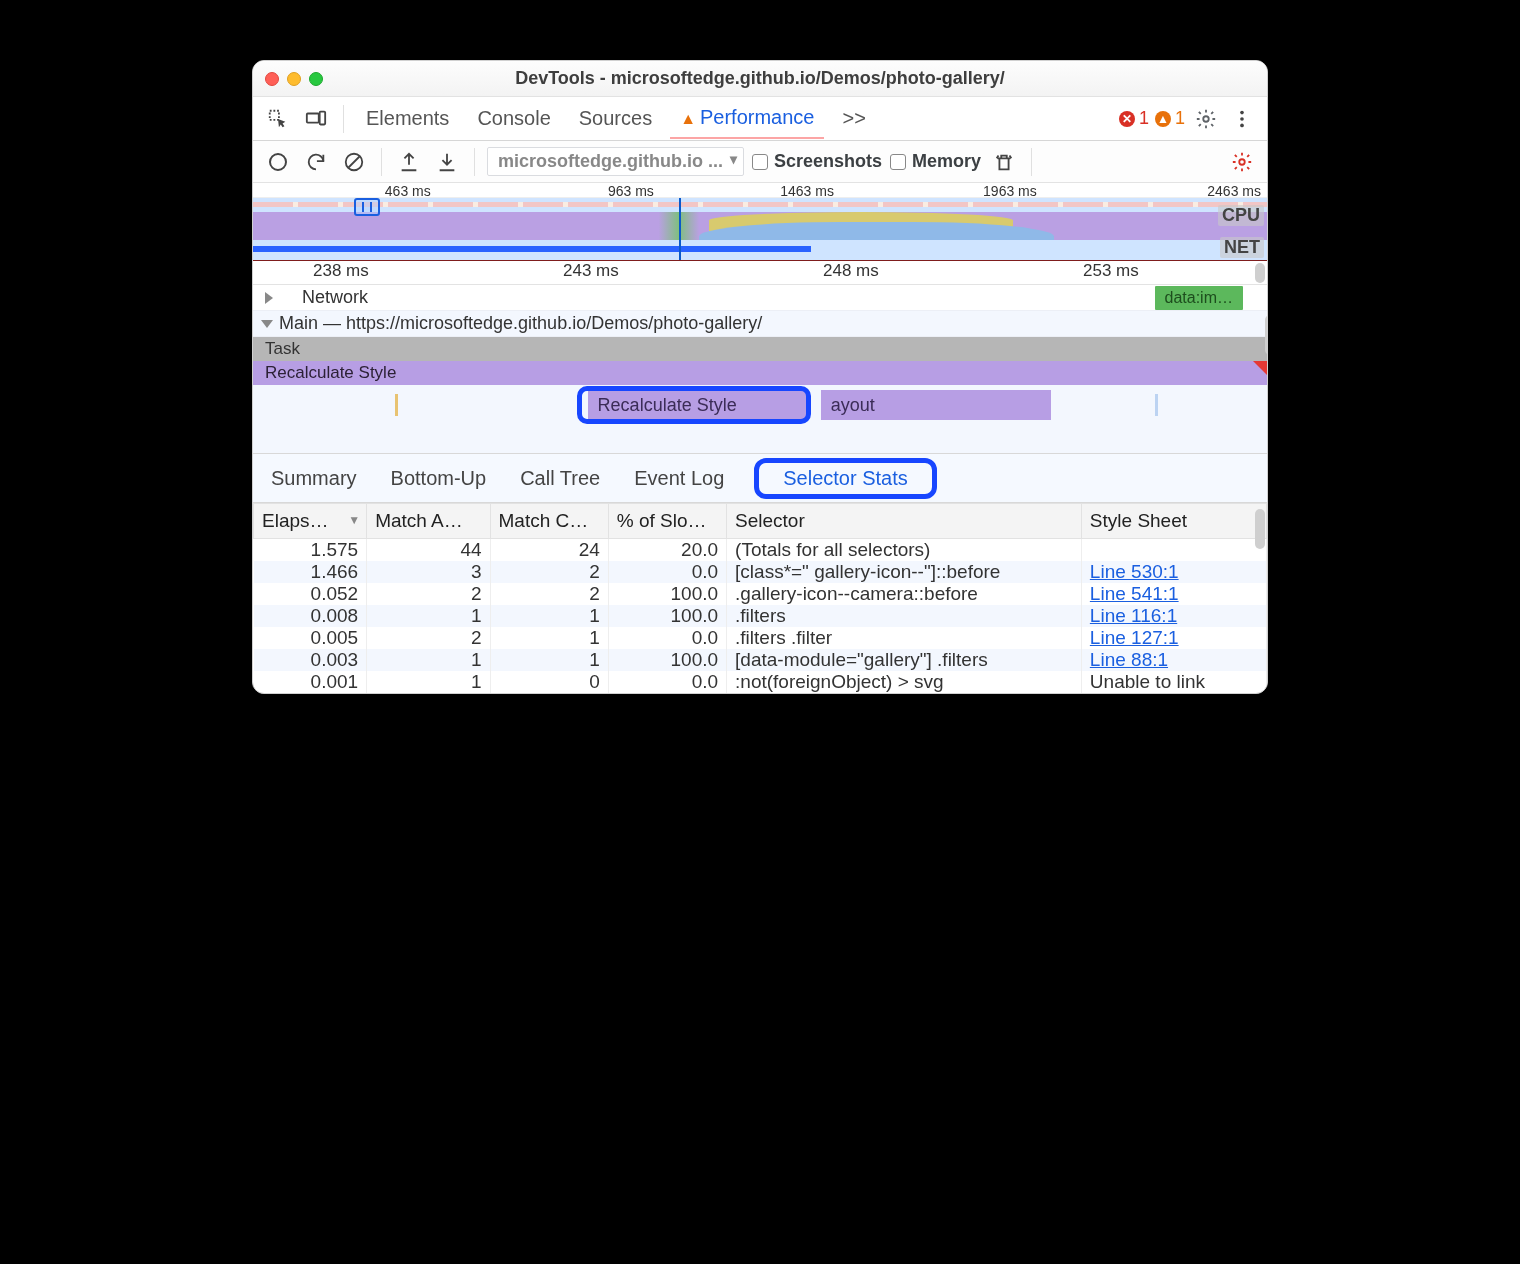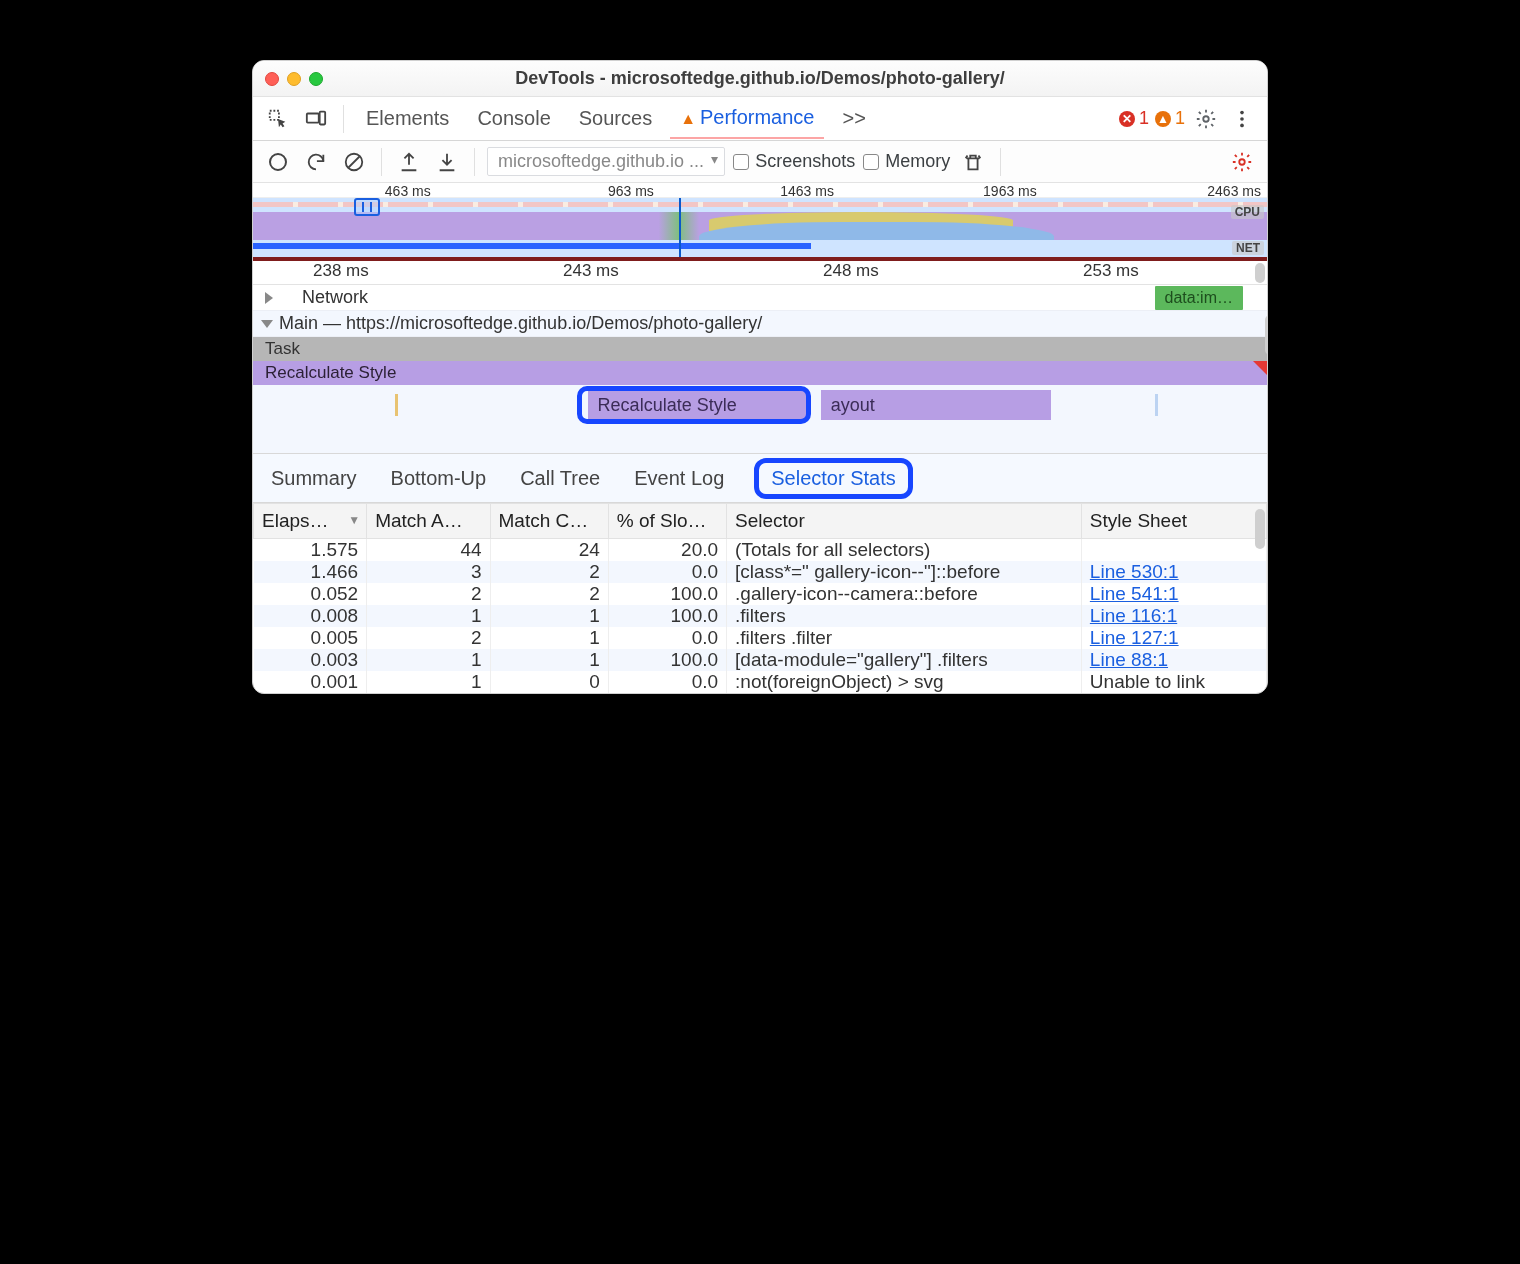--- a/index.html
+++ b/index.html
@@ -63,36 +63,36 @@
   .count-err { color:#d93025;}
   .count-warn { color:#e8710a;}
   .crc { width:16px;height:16px;border-radius:50%;display:inline-flex;align-items:center;justify-content:center;font-size:12px;color:#fff;font-weight:700;}
   .crc.e{background:#d93025;}
   .crc.w{background:#e8710a;}
   .gear { color:#5f6368;}
   .gear.red{color:#d93025;}
   
   .subbar {
     height: 42px; border-bottom:1px solid #e3e3e3;
-    display:flex; align-items:center; gap:8px; padding:0 10px; background:#fdfdfd;
+    display:flex; align-items:center; gap:8px; padding:0 10px; background:#fdfdfd;font-weight:bold;
   }
   .rec { width:18px;height:18px;border:2px solid #444;border-radius:50%;display:inline-block;}
   .rec .inner{ width:8px;height:8px;background:#444;border-radius:50%;margin:3px; }
   .selbox {
     border:1px solid #dadce0; border-radius:2px; padding:3px 20px 3px 10px;
     font-size:18px; color:#888; position:relative; background:#fff;
   }
   .selbox::after{content:"▾";position:absolute;right:6px;color:#888;font-size:14px;}
   .chk { display:flex;align-items:center;gap:6px;font-size:18px;color:#3c4043;}
   .chkbox{width:16px;height:16px;border:1px solid #888;border-radius:3px;background:#fff;}
   
-  .overview { position:relative; height:78px; background:#cfe4ff; border-bottom:4px solid #7f1d1d;}
+  .overview { position:relative; height:78px; background:#cfe4ff; border-bottom:1px solid #7f1d1d;}
   .ov-ticks{position:absolute;top:0;left:0;right:0;height:15px;font-size:14px;color:#333;background:#fff;border-bottom:1px solid #eee;}
   .ov-ticks span{position:absolute;}
-  .ov-label{position:absolute;right:3px;background:rgba(200,200,200,0.6);color:#444;font-size:12px;font-weight:600;padding:0 4px;border-radius:2px;}
+  .ov-label{position:absolute;right:3px;background:rgba(200,200,200,0.6);color:#444;font-size:18px;font-weight:600;padding:0 4px;border-radius:2px;}
   .ov-cpu{top:22px;}
   .ov-net{bottom:2px;}
   .ov-area{position:absolute;left:0;right:0;top:15px;bottom:0;}
   .ov-strip{position:absolute;left:0;right:0;height:5px;}
   .ov-strip.pink{top:4px;background:repeating-linear-gradient(90deg,#f2c6c6 0 40px,#faece2 40px 45px);}
   .ov-strip.purple{top:14px;height:28px;background:linear-gradient(90deg,#baa0e3 0%,#baa0e3 40%,#7fbf7f 42%,#baa0e3 44%,#baa0e3 100%);}
   .ov-bluebar{position:absolute;bottom:8px;left:0;right:45%;height:6px;background:#2962ff;}
   .ov-yellow{position:absolute;top:14px;left:45%;width:30%;height:28px;background:#dbce60;opacity:0.9;border-radius:50% 50% 0 0 / 30% 30% 0 0;}
   .ov-bluewav{position:absolute;top:24px;left:44%;width:35%;height:18px;background:#8fb9e8;border-radius:40% 40% 0 0/80% 80% 0 0;}
   .ov-sel{position:absolute;top:0;bottom:0;width:2px;background:#0a58ca;left:42%;}
@@ -117,21 +117,21 @@
   .lane{height:40px;position:relative;display:flex;align-items:center;}
   .recalc-chip{position:absolute;left:33%;width:220px;height:30px;background:#b79ee4;color:#3b2c57;font-size:18px;display:flex;align-items:center;padding-left:10px;}
   .hi1{position:absolute;left:32%;width:234px;height:38px;border:5px solid #1746ff;border-radius:10px;}
   .layout-chip{position:absolute;left:56%;width:230px;height:30px;background:#b79ee4;color:#3b2c57;font-size:18px;padding-left:10px;display:flex;align-items:center;}
   .tiny{position:absolute;width:3px;height:22px;background:#e8c372;}
   .redmark{position:absolute;right:0;top:0;border-top:14px solid #e53935;border-left:14px solid transparent;}
   
   .lowtabs{height:50px;border-top:1px solid #d8d8d8;border-bottom:1px solid #d8d8d8;background:#f5f9ff;display:flex;align-items:center;gap:26px;padding:0 14px;}
   .ltab{font-size:20px;color:#444;padding:6px 4px;}
   .ltab.active{color:#1a5fe0;font-weight:500;}
-  .hi2{border:5px solid #1746ff;border-radius:12px;padding:4px 12px;}
+  .hi2{border:5px solid #1746ff;border-radius:12px;padding:4px 24px;}
   
   table{width:100%;border-collapse:collapse;font-size:19px;}
   th{background:#f4f4f4;border:1px solid #e2e2e2;text-align:left;padding:6px 8px;font-weight:400;color:#222;white-space:nowrap;overflow:hidden;text-overflow:ellipsis;}
   th.sort{position:relative;}
   th.sort::after{content:"▼";font-size:12px;color:#888;position:absolute;right:6px;top:9px;}
   td{border-right:1px solid #eee;padding:0 8px;white-space:nowrap;overflow:hidden;text-overflow:ellipsis;}
   tbody tr:nth-child(even){background:#f3f7fe;}
   td.num{text-align:right;}
   a.ln{color:#1a5fe0;text-decoration:underline;}
   .scrollhint{position:absolute;right:2px;width:10px;height:40px;background:#cfcfcf;border-radius:5px;}

